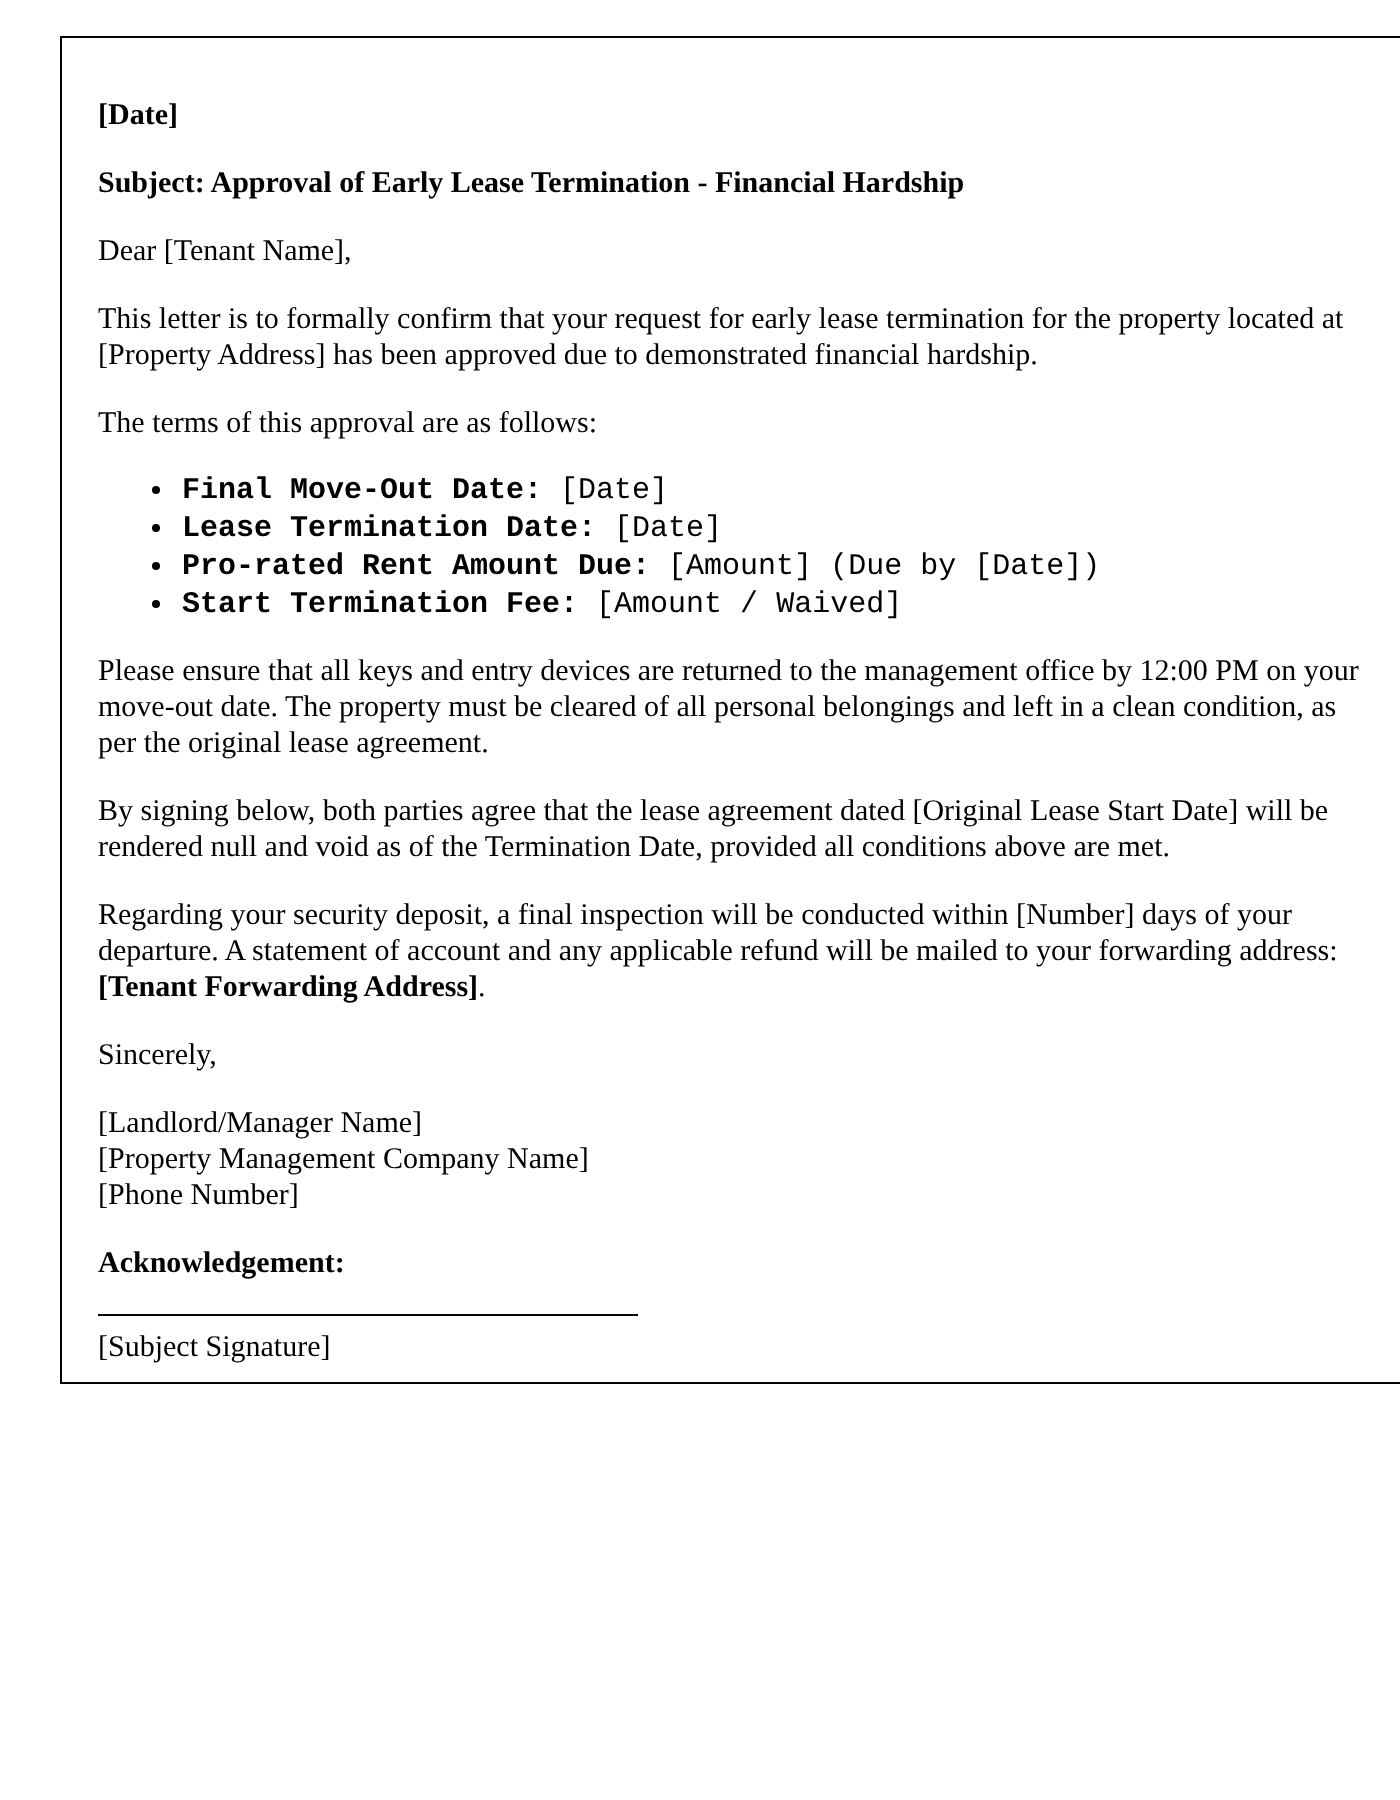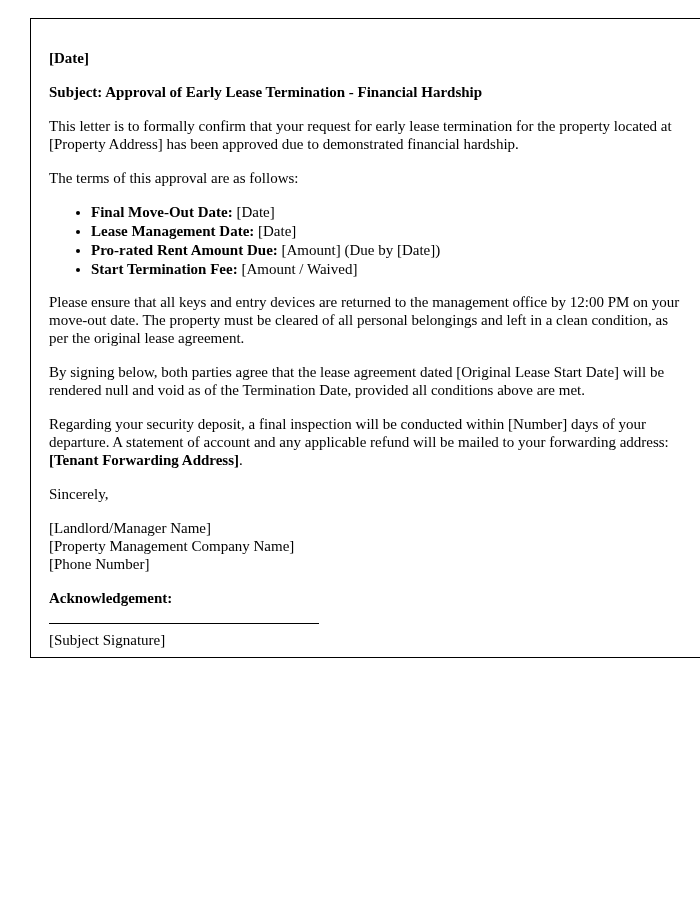--- a/index.html
+++ b/index.html
@@ -31,48 +31,50 @@
   .addr-block { margin: 0 0 16px 0; }
   .addr-block div { line-height: 18px; }
   ul.terms {
     margin: 0 0 15px 0;
     padding-left: 42px;
     list-style-type: disc;
   }
   ul.terms li {
     line-height: 18px;
     margin-bottom: 1px;
+    font-family: Liberation Mono, monospace;
   }
   ul.terms b { font-weight: bold; }
   .sig-line {
     width: 270px;
     height: 0;
     border-bottom: 1px solid #000000;
     margin: 14px 0 7px 0;
   }
   p.last { margin-bottom: 0; }
 </style>
 </head>
 <body>
 
 <div class="page">
 
   <p class="bold">[Date]</p>
 
 
   <p class="bold">Subject: Approval of Early Lease Termination - Financial Hardship</p>
 
+  <p>Dear [Tenant Name],</p>
 
   <p>This letter is to formally confirm that your request for early lease termination for the property located at [Property Address] has been approved due to demonstrated financial hardship.</p>
 
   <p>The terms of this approval are as follows:</p>
 
   <ul class="terms">
     <li><b>Final Move-Out Date:</b><span> [Date]</span></li>
-    <li><b>Lease Management Date:</b><span> [Date]</span></li>
+    <li><b>Lease Termination Date:</b><span> [Date]</span></li>
     <li><b>Pro-rated Rent Amount Due:</b><span> [Amount] (Due by [Date])</span></li>
     <li><b>Start Termination Fee:</b><span> [Amount / Waived]</span></li>
   </ul>
 
   <p>Please ensure that all keys and entry devices are returned to the management office by 12:00 PM on your move-out date. The property must be cleared of all personal belongings and left in a clean condition, as per the original lease agreement.</p>
 
   <p>By signing below, both parties agree that the lease agreement dated [Original Lease Start Date] will be rendered null and void as of the Termination Date, provided all conditions above are met.</p>
 
   <p><span>Regarding your security deposit, a final inspection will be conducted within [Number] days of your departure. A statement of account and any applicable refund will be mailed to your forwarding address: </span><b>[Tenant Forwarding Address]</b><span>.</span></p>
 

